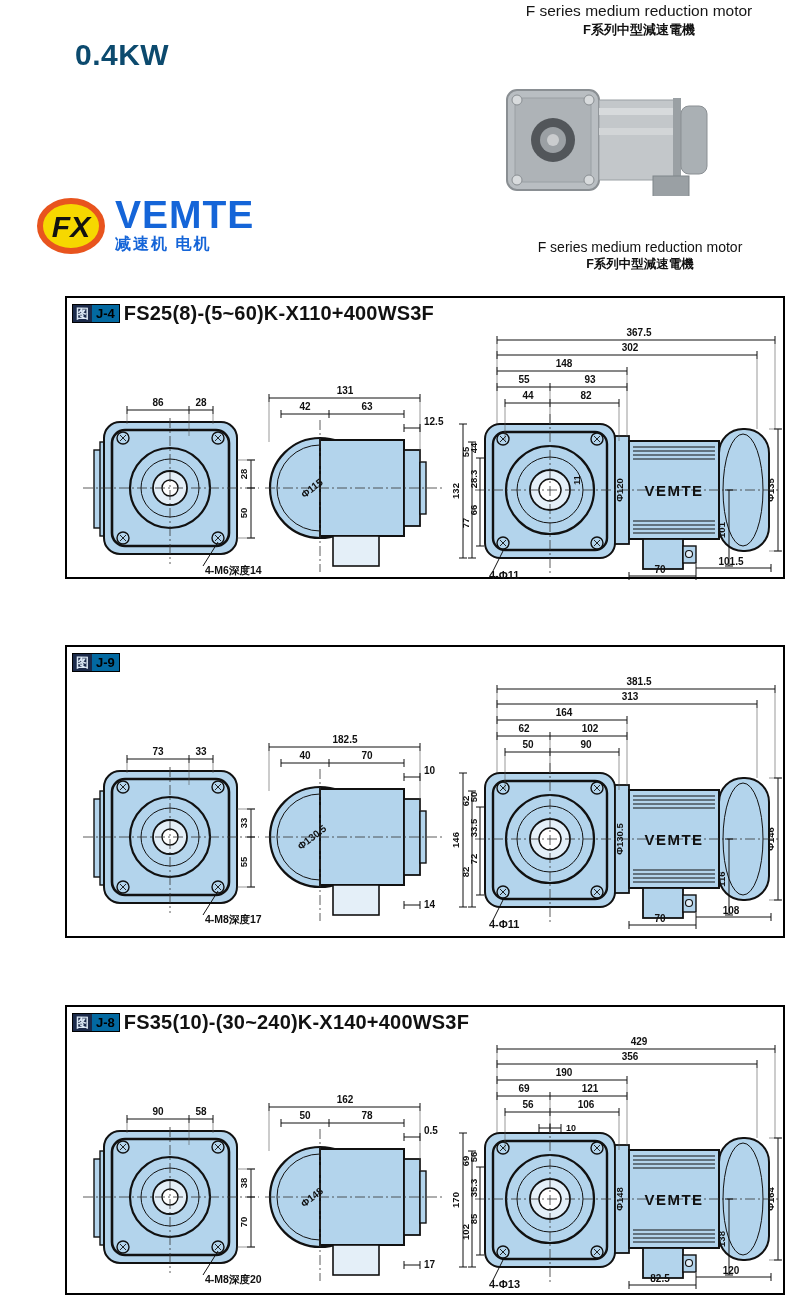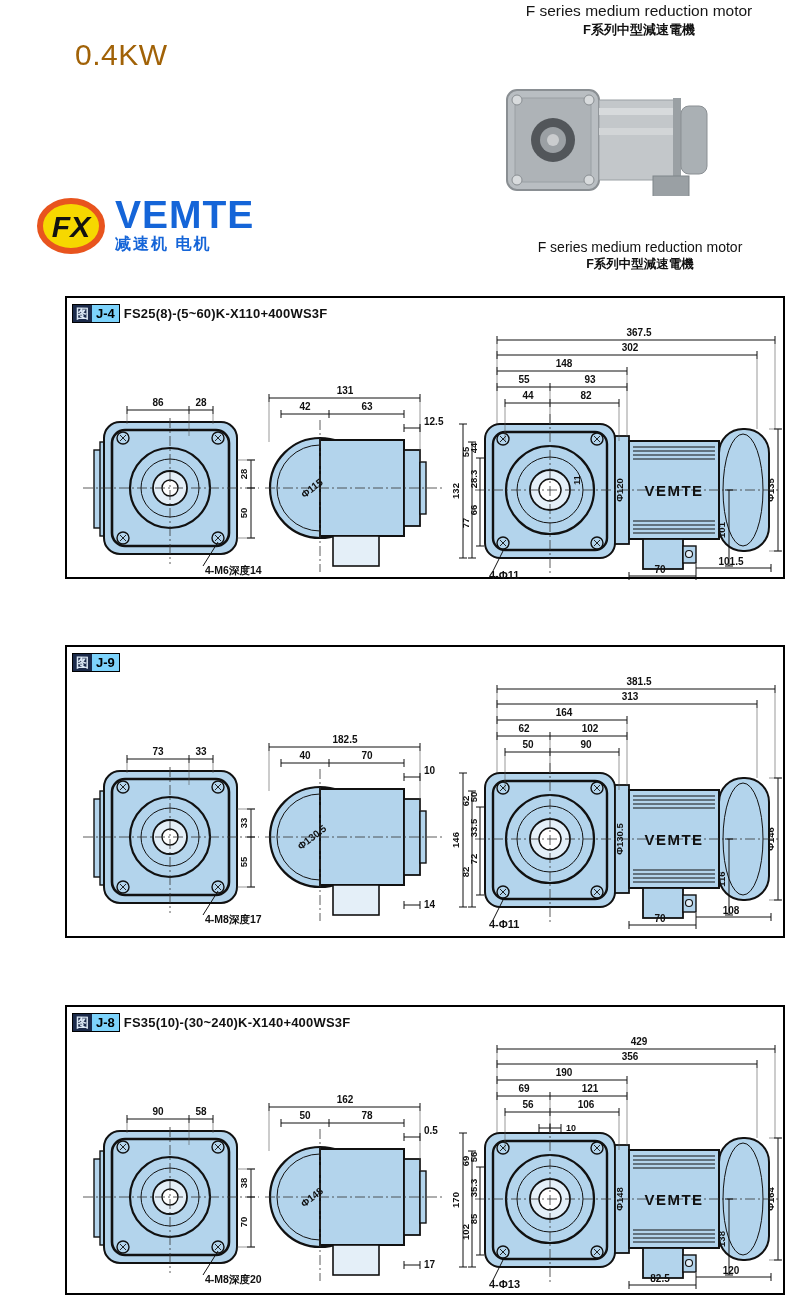--- a/index.html
+++ b/index.html
@@ -1,37 +1,37 @@
 <!DOCTYPE html>
 <html><head>
 <meta charset="utf-8">
 <style>
   html,body{margin:0;padding:0;background:#fff;}
   .page{position:relative;width:800px;height:1300px;background:#fff;overflow:hidden;
         font-family:"Liberation Sans",sans-serif;color:#111;}
   .abs{position:absolute;}
-  #power{left:75px;top:38px;font-size:30px;font-weight:normal;letter-spacing:.5px;color:#a16207;}
+  #power{left:75px;top:38px;font-size:30px;font-weight:bold;letter-spacing:.5px;color:#0c4a6e;}
   .top-head{left:478px;top:2px;width:322px;text-align:center;}
   .th-en{font-size:15.5px;color:#161616;}
   .th-zh{font-size:13px;font-weight:bold;margin-top:1px;}
   .th-series{text-align:left;padding-left:27px;font-size:13.5px;font-weight:bold;margin-top:13px;}
   .photo{left:505px;top:84px;}
   .logo-block{left:36px;top:196px;display:flex;align-items:flex-start;justify-content:space-between;}
   .wm-col{margin-left:7px;}
   .wm{font-size:39px;font-weight:bold;color:#1565d8;line-height:.95;letter-spacing:1px;}
   .tg{font-size:16px;font-weight:bold;color:#1565d8;letter-spacing:2px;margin-top:1px;}
   .mid-head{left:490px;top:239px;width:300px;text-align:center;}
   .mh-en{font-size:14px;}
   .mh-zh{font-size:12.5px;font-weight:bold;margin-top:1px;}
   .panel{position:absolute;left:65px;width:716px;border:2px solid #000;background:#fff;}
   .panel-head{display:flex;align-items:center;gap:4px;padding:4px 0 0 5px;height:22px;}
   .figbox{display:inline-flex;border:1.5px solid #000;font-size:13px;font-weight:bold;line-height:17px;}
   .figzh{background:#1b2a4a;color:#dce8f5;padding:0 3px;}
-  .figcode{background:#7dd3fc;color:#000;padding:0 4px;}
-  .model{font-size:13px;font-weight:bold;letter-spacing:.2px;}
+  .figcode{background:#0369a1;color:#000;padding:0 4px;}
+  .model{font-size:20px;font-weight:bold;letter-spacing:.2px;}
   svg.drawing{display:block;width:716px;height:256px;}
 </style>
 </head>
 <body>
 
 <div class="page">
 
   <div class="abs" id="power">0.4KW</div>
 
   <div class="abs top-head">

